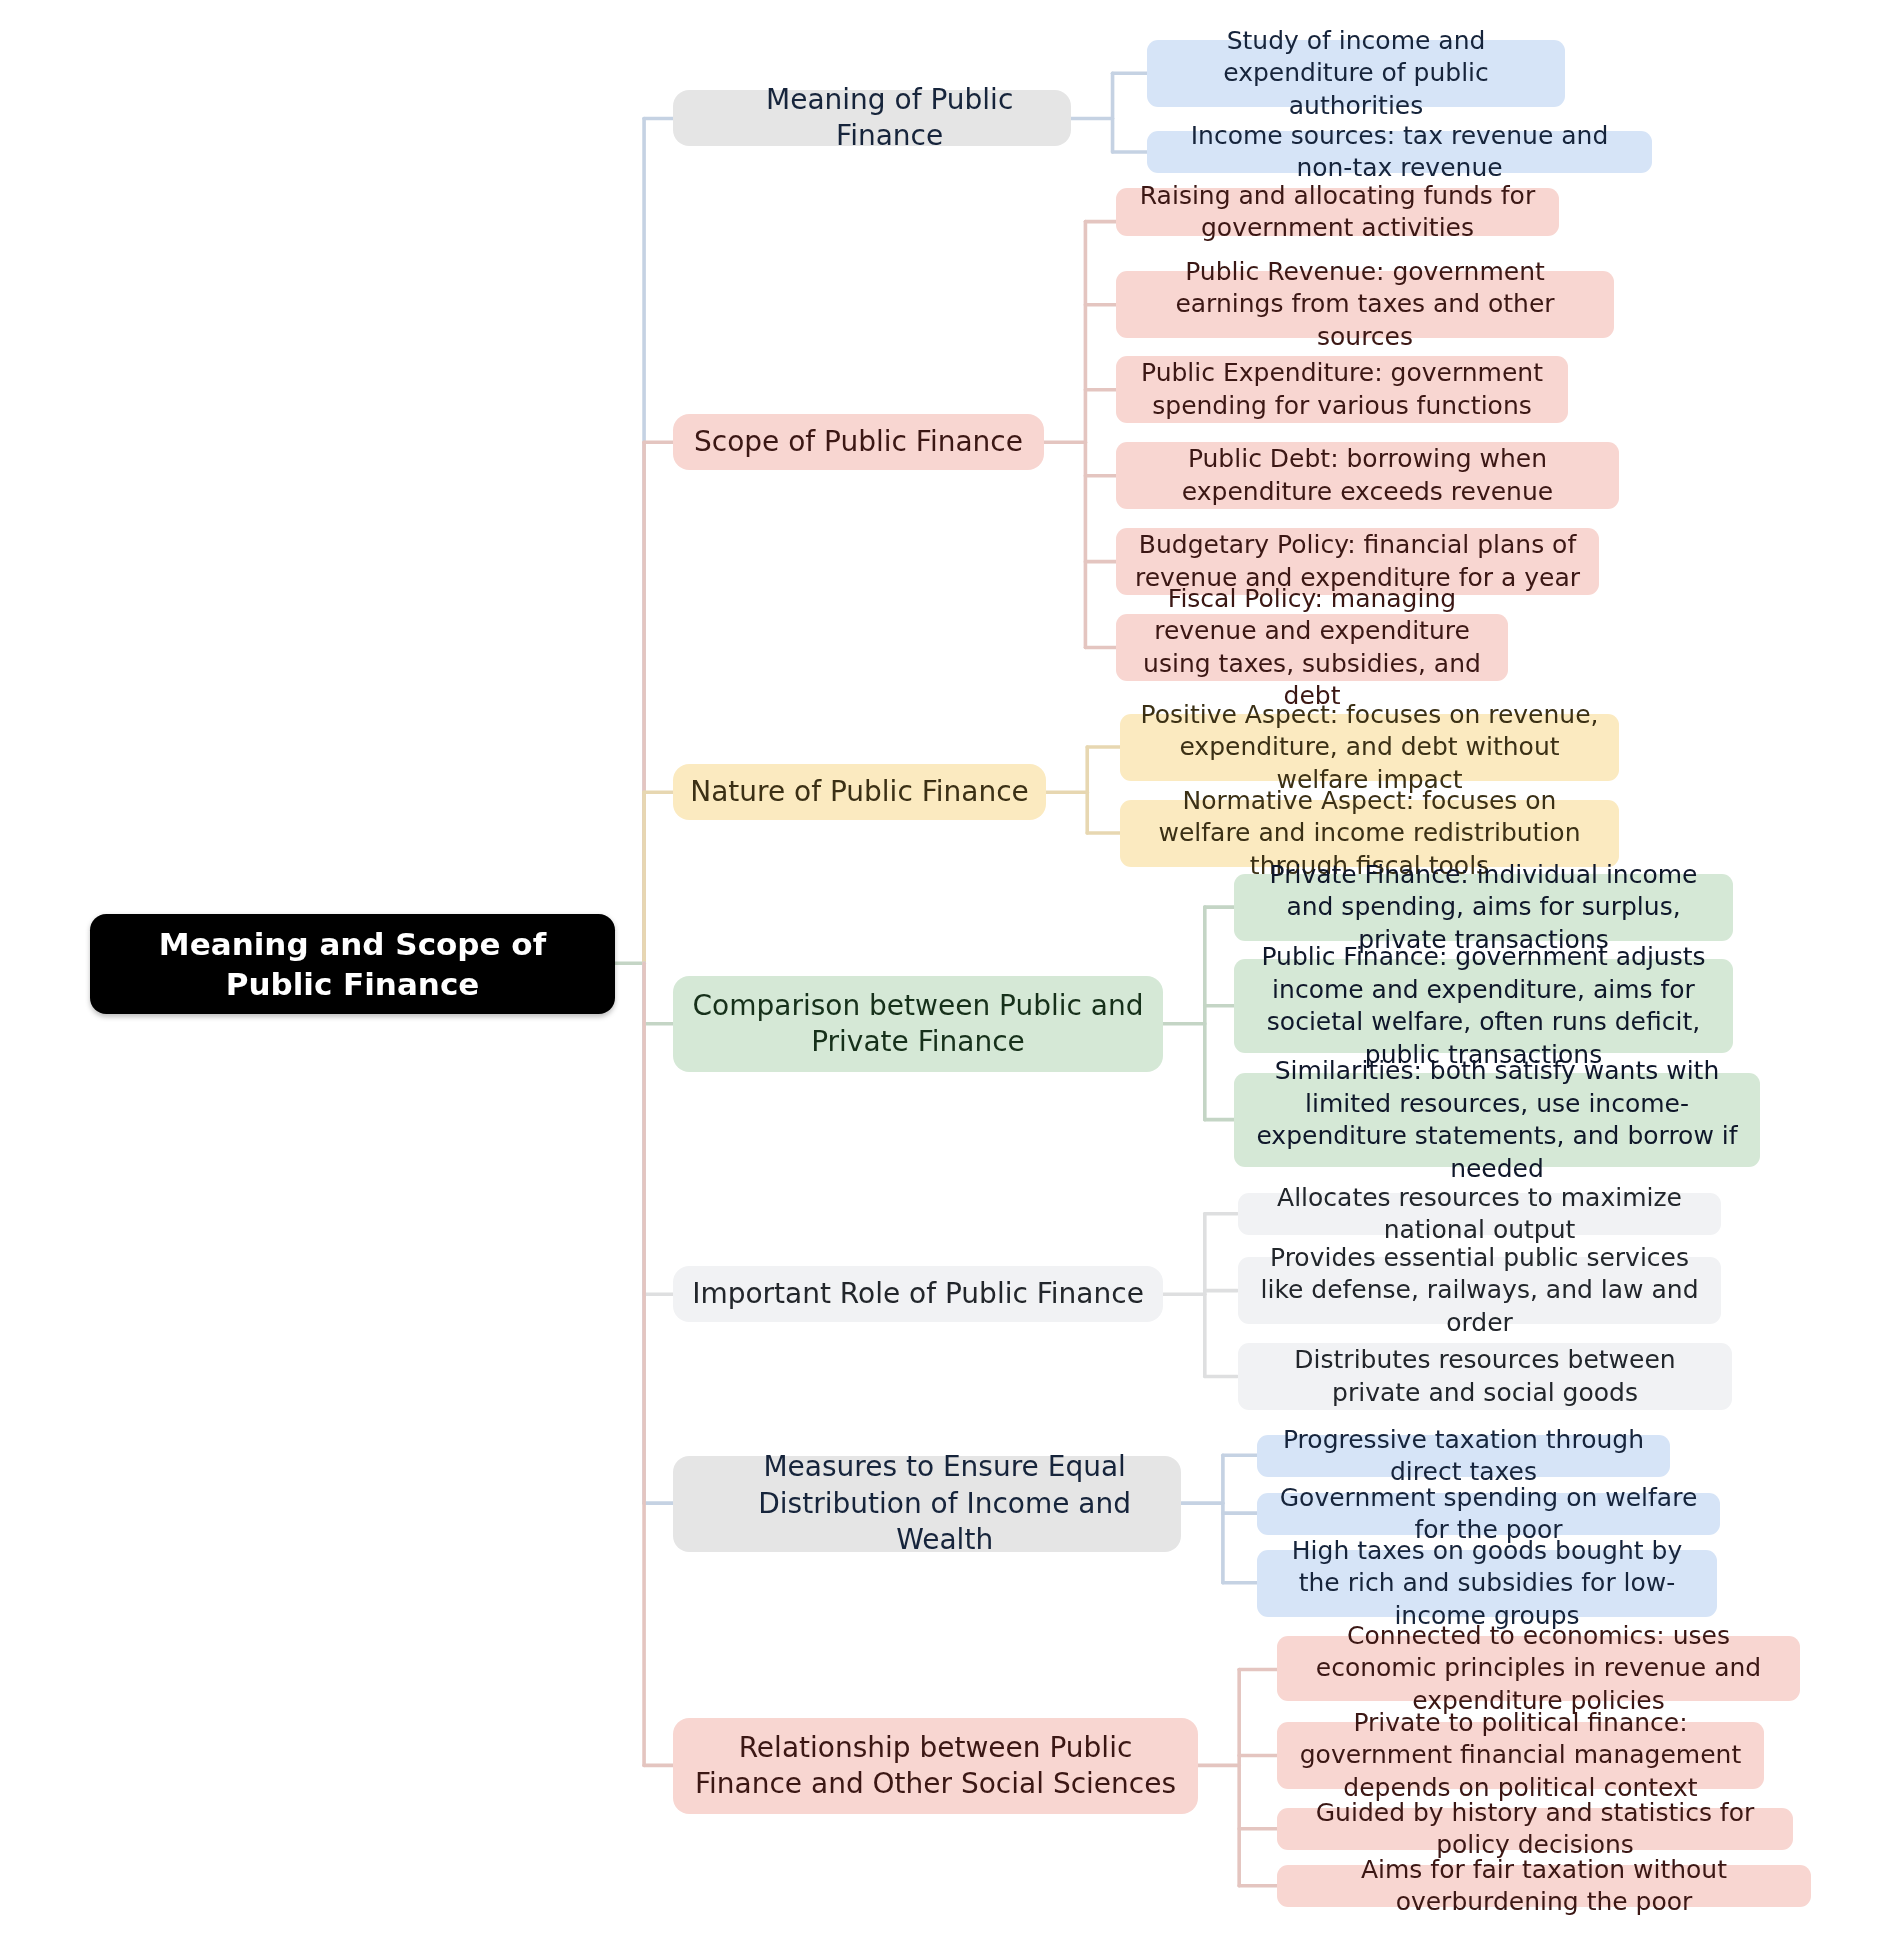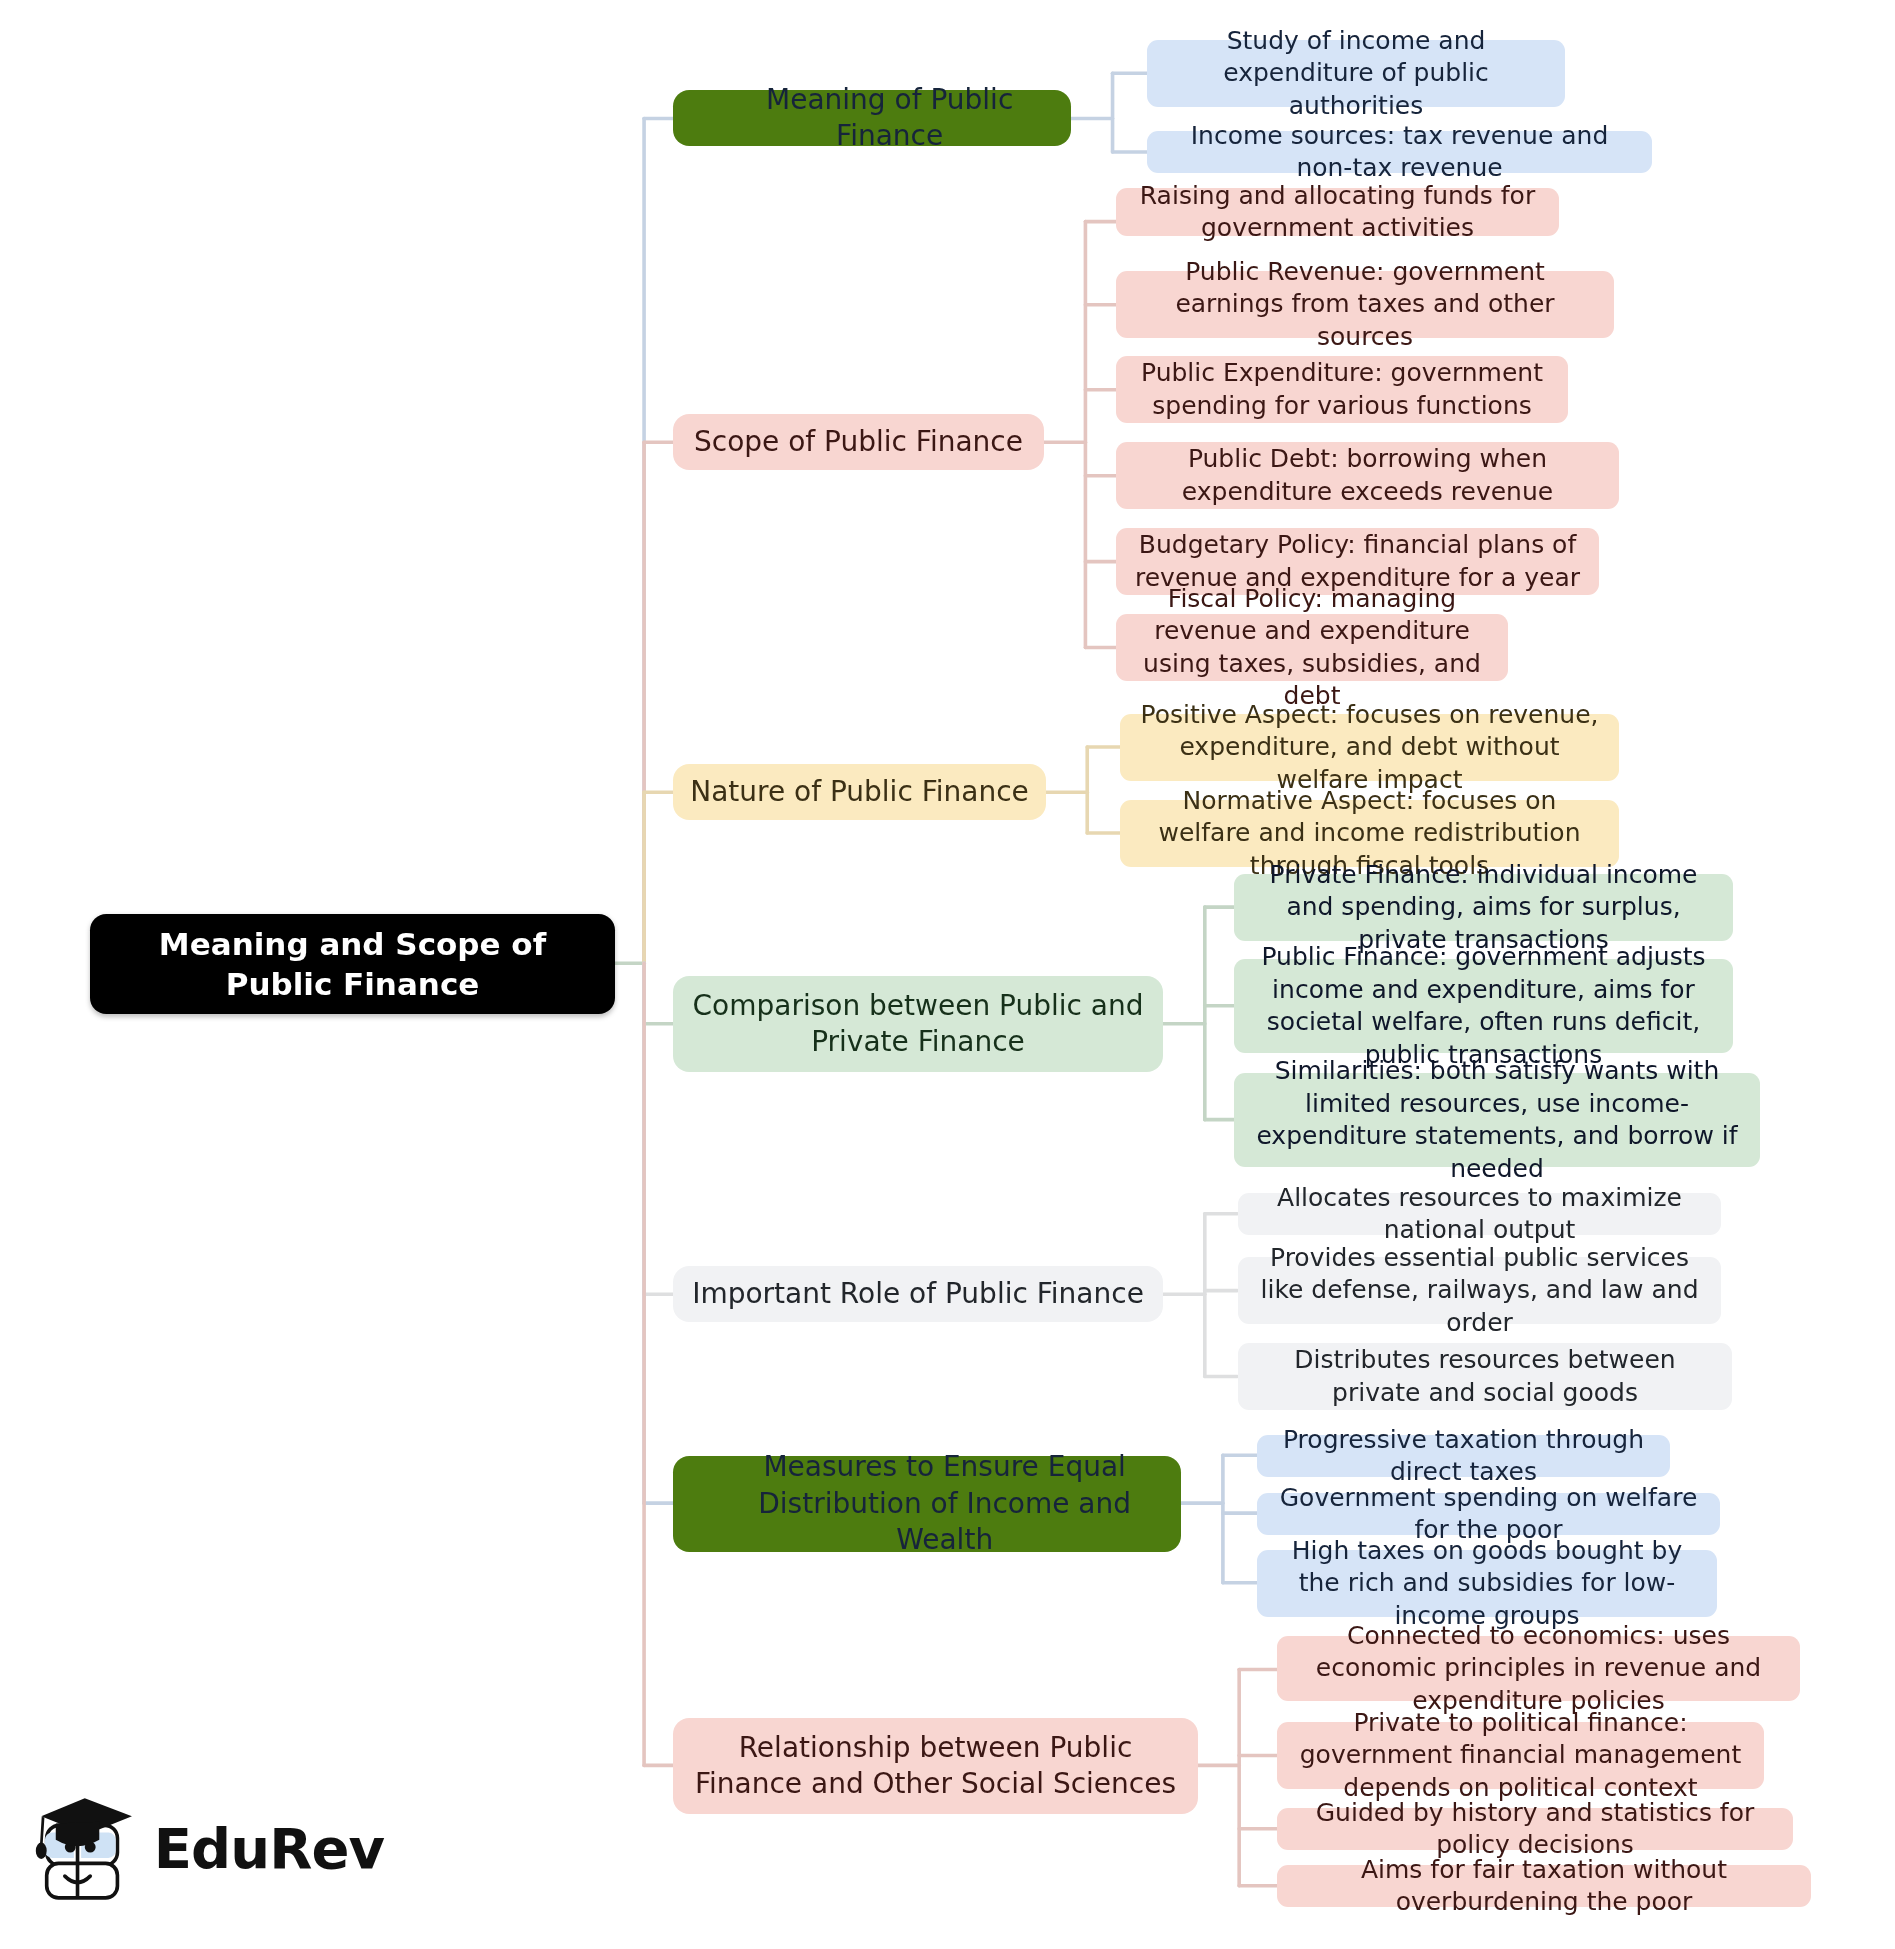--- a/index.html
+++ b/index.html
@@ -19,21 +19,21 @@
 
   
   .root{
     background:#000000;color:#ffffff;border-radius:16.3px;
     font-weight:bold;font-size:31px;line-height:1.30;
     box-shadow:0 2.7px 5.4px rgba(0,0,0,.25);
   }
 
   
   .branch{font-size:28px;border-radius:16.3px;}
-  .branch.c-blue  {background:#4d7c0f;color:#16243b;padding-left:48px;}
+  .branch.c-blue  {background:#e5e5e5;color:#16243b;padding-left:48px;}
   .branch.c-pink  {background:#f8d6d1;color:#3b1714;}
   .branch.c-yellow{background:#fbeac0;color:#3b3015;}
   .branch.c-green {background:#d5e8d6;color:#16301a;}
   .branch.c-gray  {background:#f1f2f4;color:#22262b;}
 
   
   .leaf{font-size:25px;border-radius:11px;}
   .leaf.c-blue  {background:#d6e4f7;color:#16243b;}
   .leaf.c-pink  {background:#f8d6d1;color:#3b1714;}
   .leaf.c-yellow{background:#fbeac0;color:#3b3015;}
@@ -195,42 +195,14 @@
         <span>Private to political finance: government financial management depends on political context</span>
       </div>
       <div class="node leaf c-pink" style="left: 1277px; top: 1808px; width: 516px; height: 42px;">
         <span>Guided by history and statistics for policy decisions</span>
       </div>
       <div class="node leaf c-pink" style="left: 1277px; top: 1865px; width: 534px; height: 42px;">
         <span>Aims for fair taxation without overburdening the poor</span>
       </div>
     </div>
 
-  <div id="logo">
-    <span class="mark">
-      <svg viewBox="0 0 118 130" width="107" height="118">
-
-        <g fill="#ffffff" stroke="#111111" stroke-width="4" stroke-linejoin="round">
-          <rect x="14" y="40" width="78" height="44" rx="14"></rect>
-          <rect x="14" y="82" width="78" height="38" rx="13"></rect>
-        </g>
-
-        <path d="M20 48 h24 v28 h-24 a8 8 0 0 1 -8 -8 v-12 a8 8 0 0 1 8 -8 z" fill="#cfe2f5"></path>
-        <path d="M52 48 h30 a8 8 0 0 1 8 8 v12 a8 8 0 0 1 -8 8 h-30 z" fill="#cfe2f5"></path>
-
-        <line x1="48" y1="40" x2="48" y2="120" stroke="#111111" stroke-width="4"></line>
-
-        <circle cx="40" cy="64" r="6" fill="#111111"></circle>
-        <circle cx="62" cy="64" r="6" fill="#111111"></circle>
-
-        <path d="M34 96 q14 14 28 0" fill="none" stroke="#111111" stroke-width="4" stroke-linecap="round"></path>
-
-        <path d="M8 30 L56 10 L108 30 L58 50 Z" fill="#111111"></path>
-        <path d="M24 38 L24 56 q24 14 48 0 L72 36" fill="#111111"></path>
-
-        <path d="M10 31 L8 62" stroke="#111111" stroke-width="3" fill="none"></path>
-        <ellipse cx="8" cy="68" rx="6" ry="9" fill="#111111"></ellipse>
-      </svg>
-    </span>
-    <span class="wordmark">EduRev</span>
-  </div>
 </div>
 
 
 </body></html>

